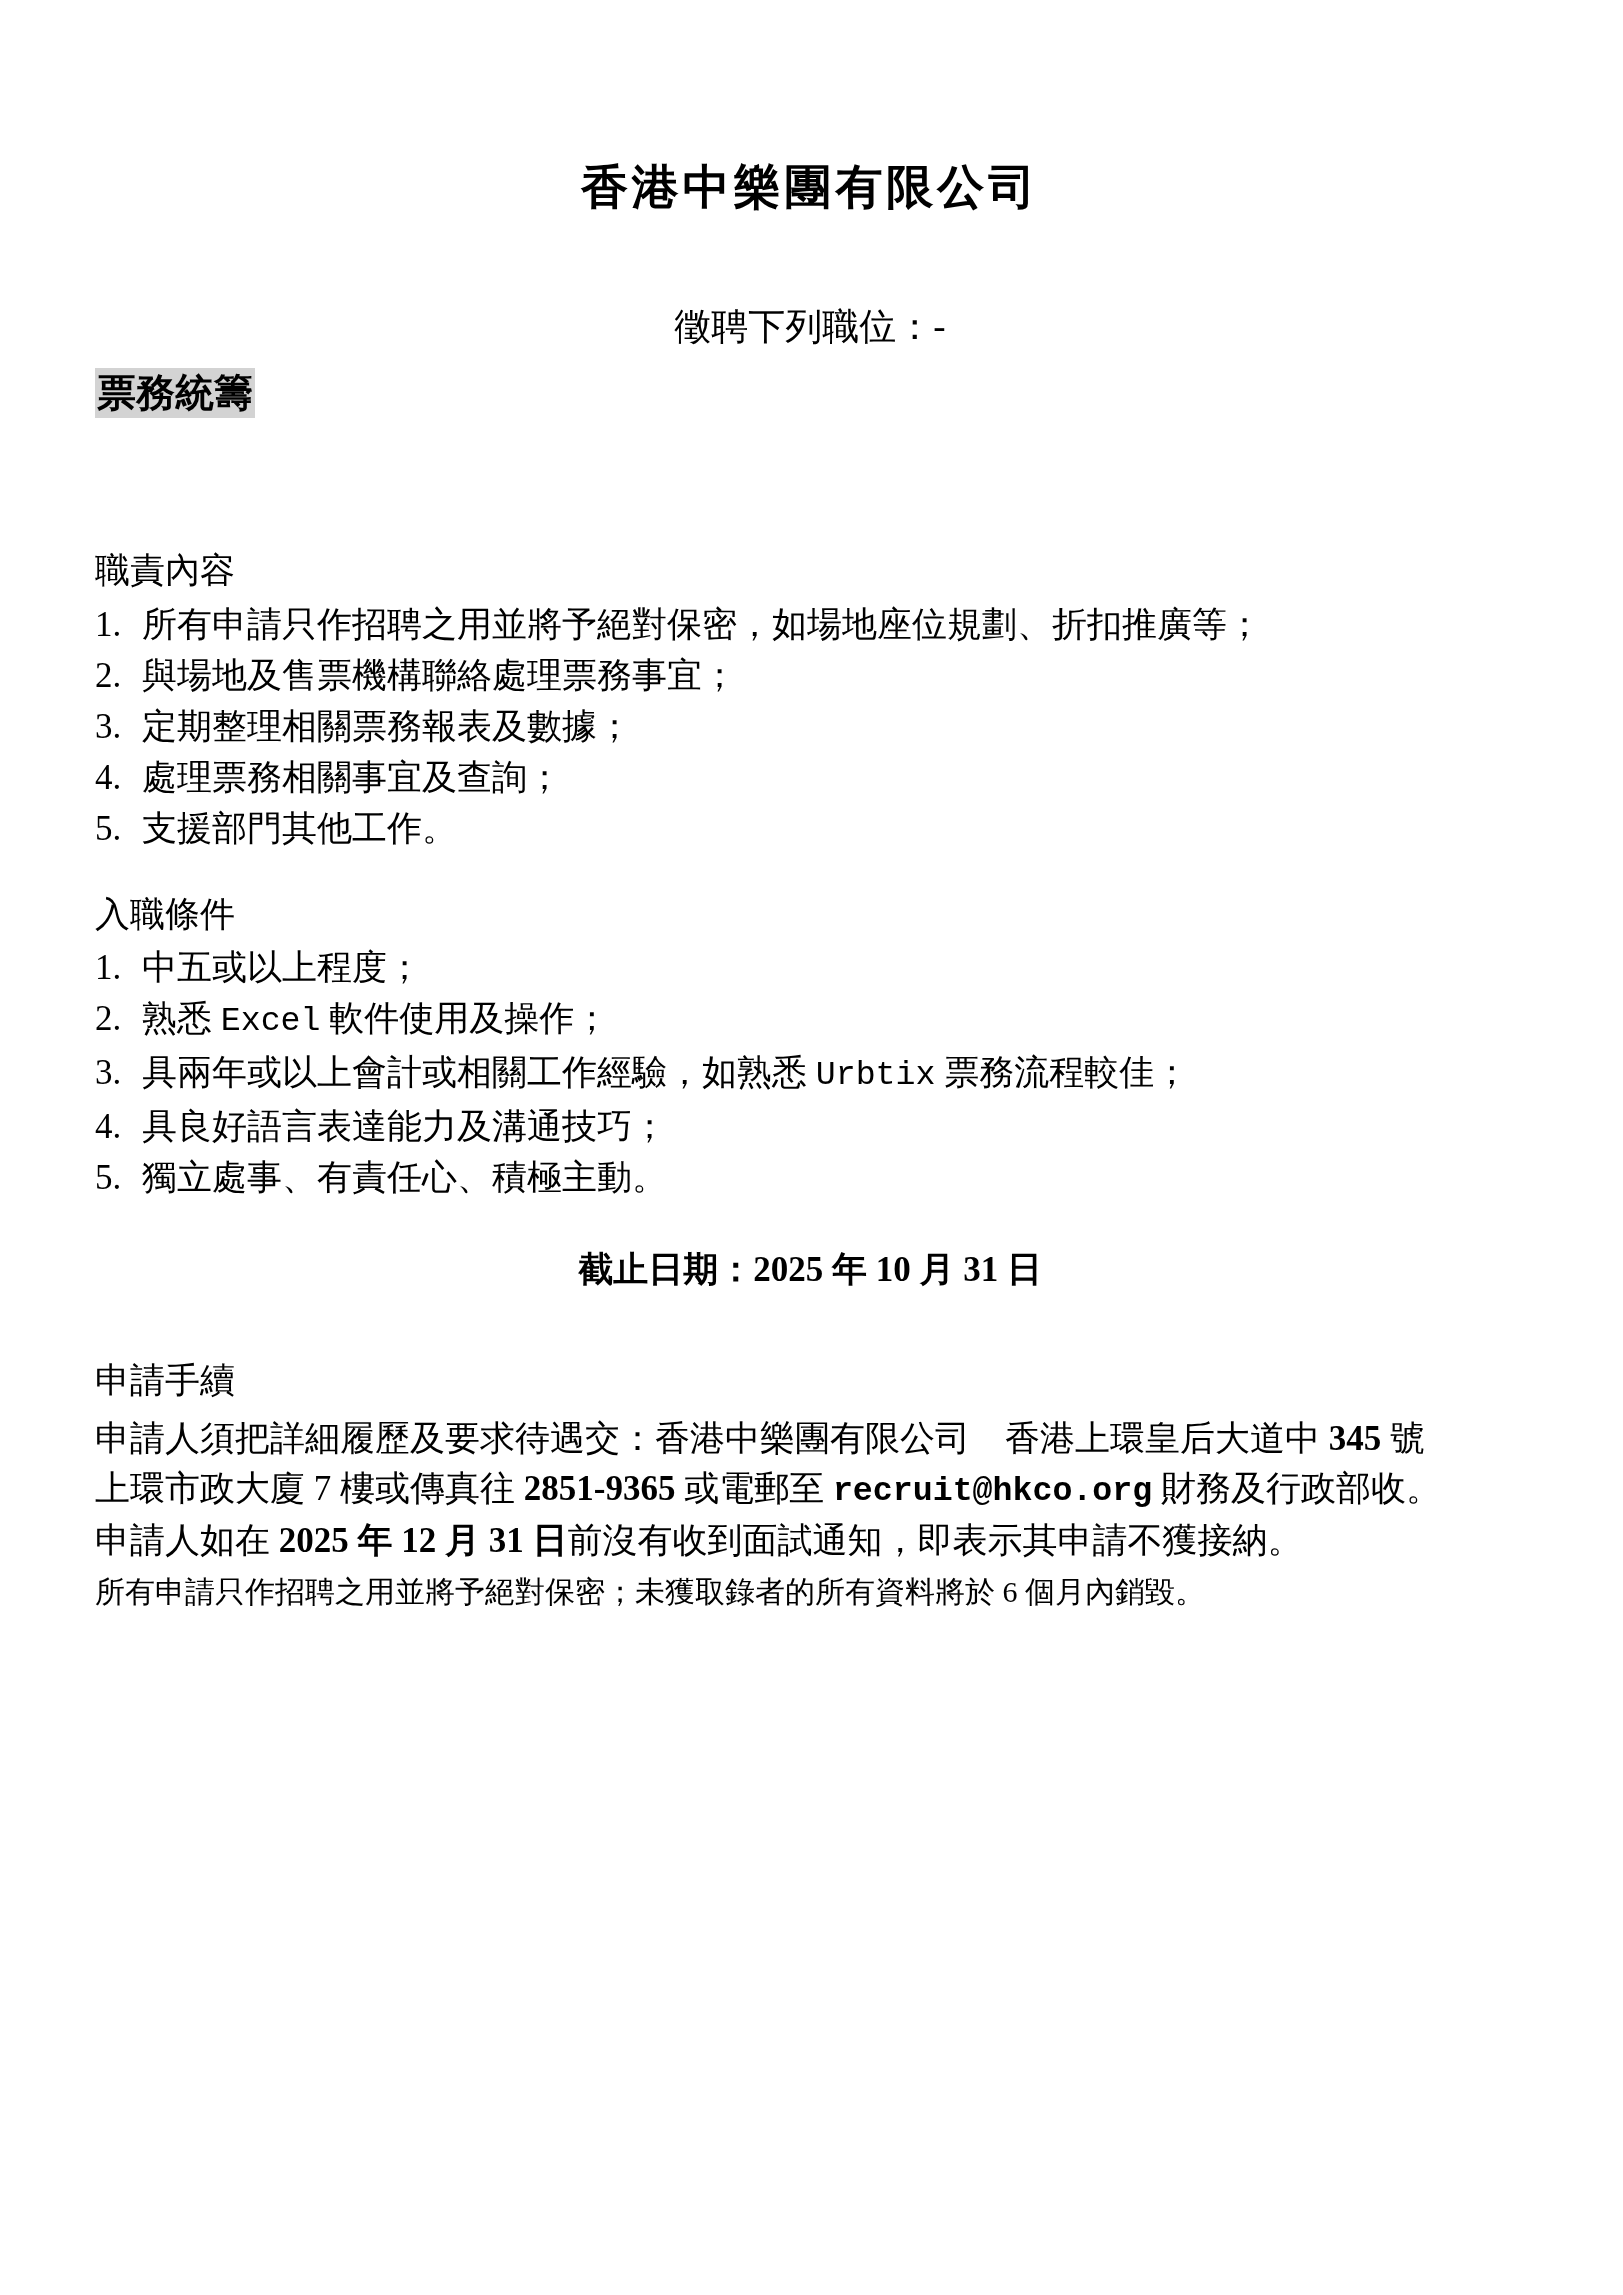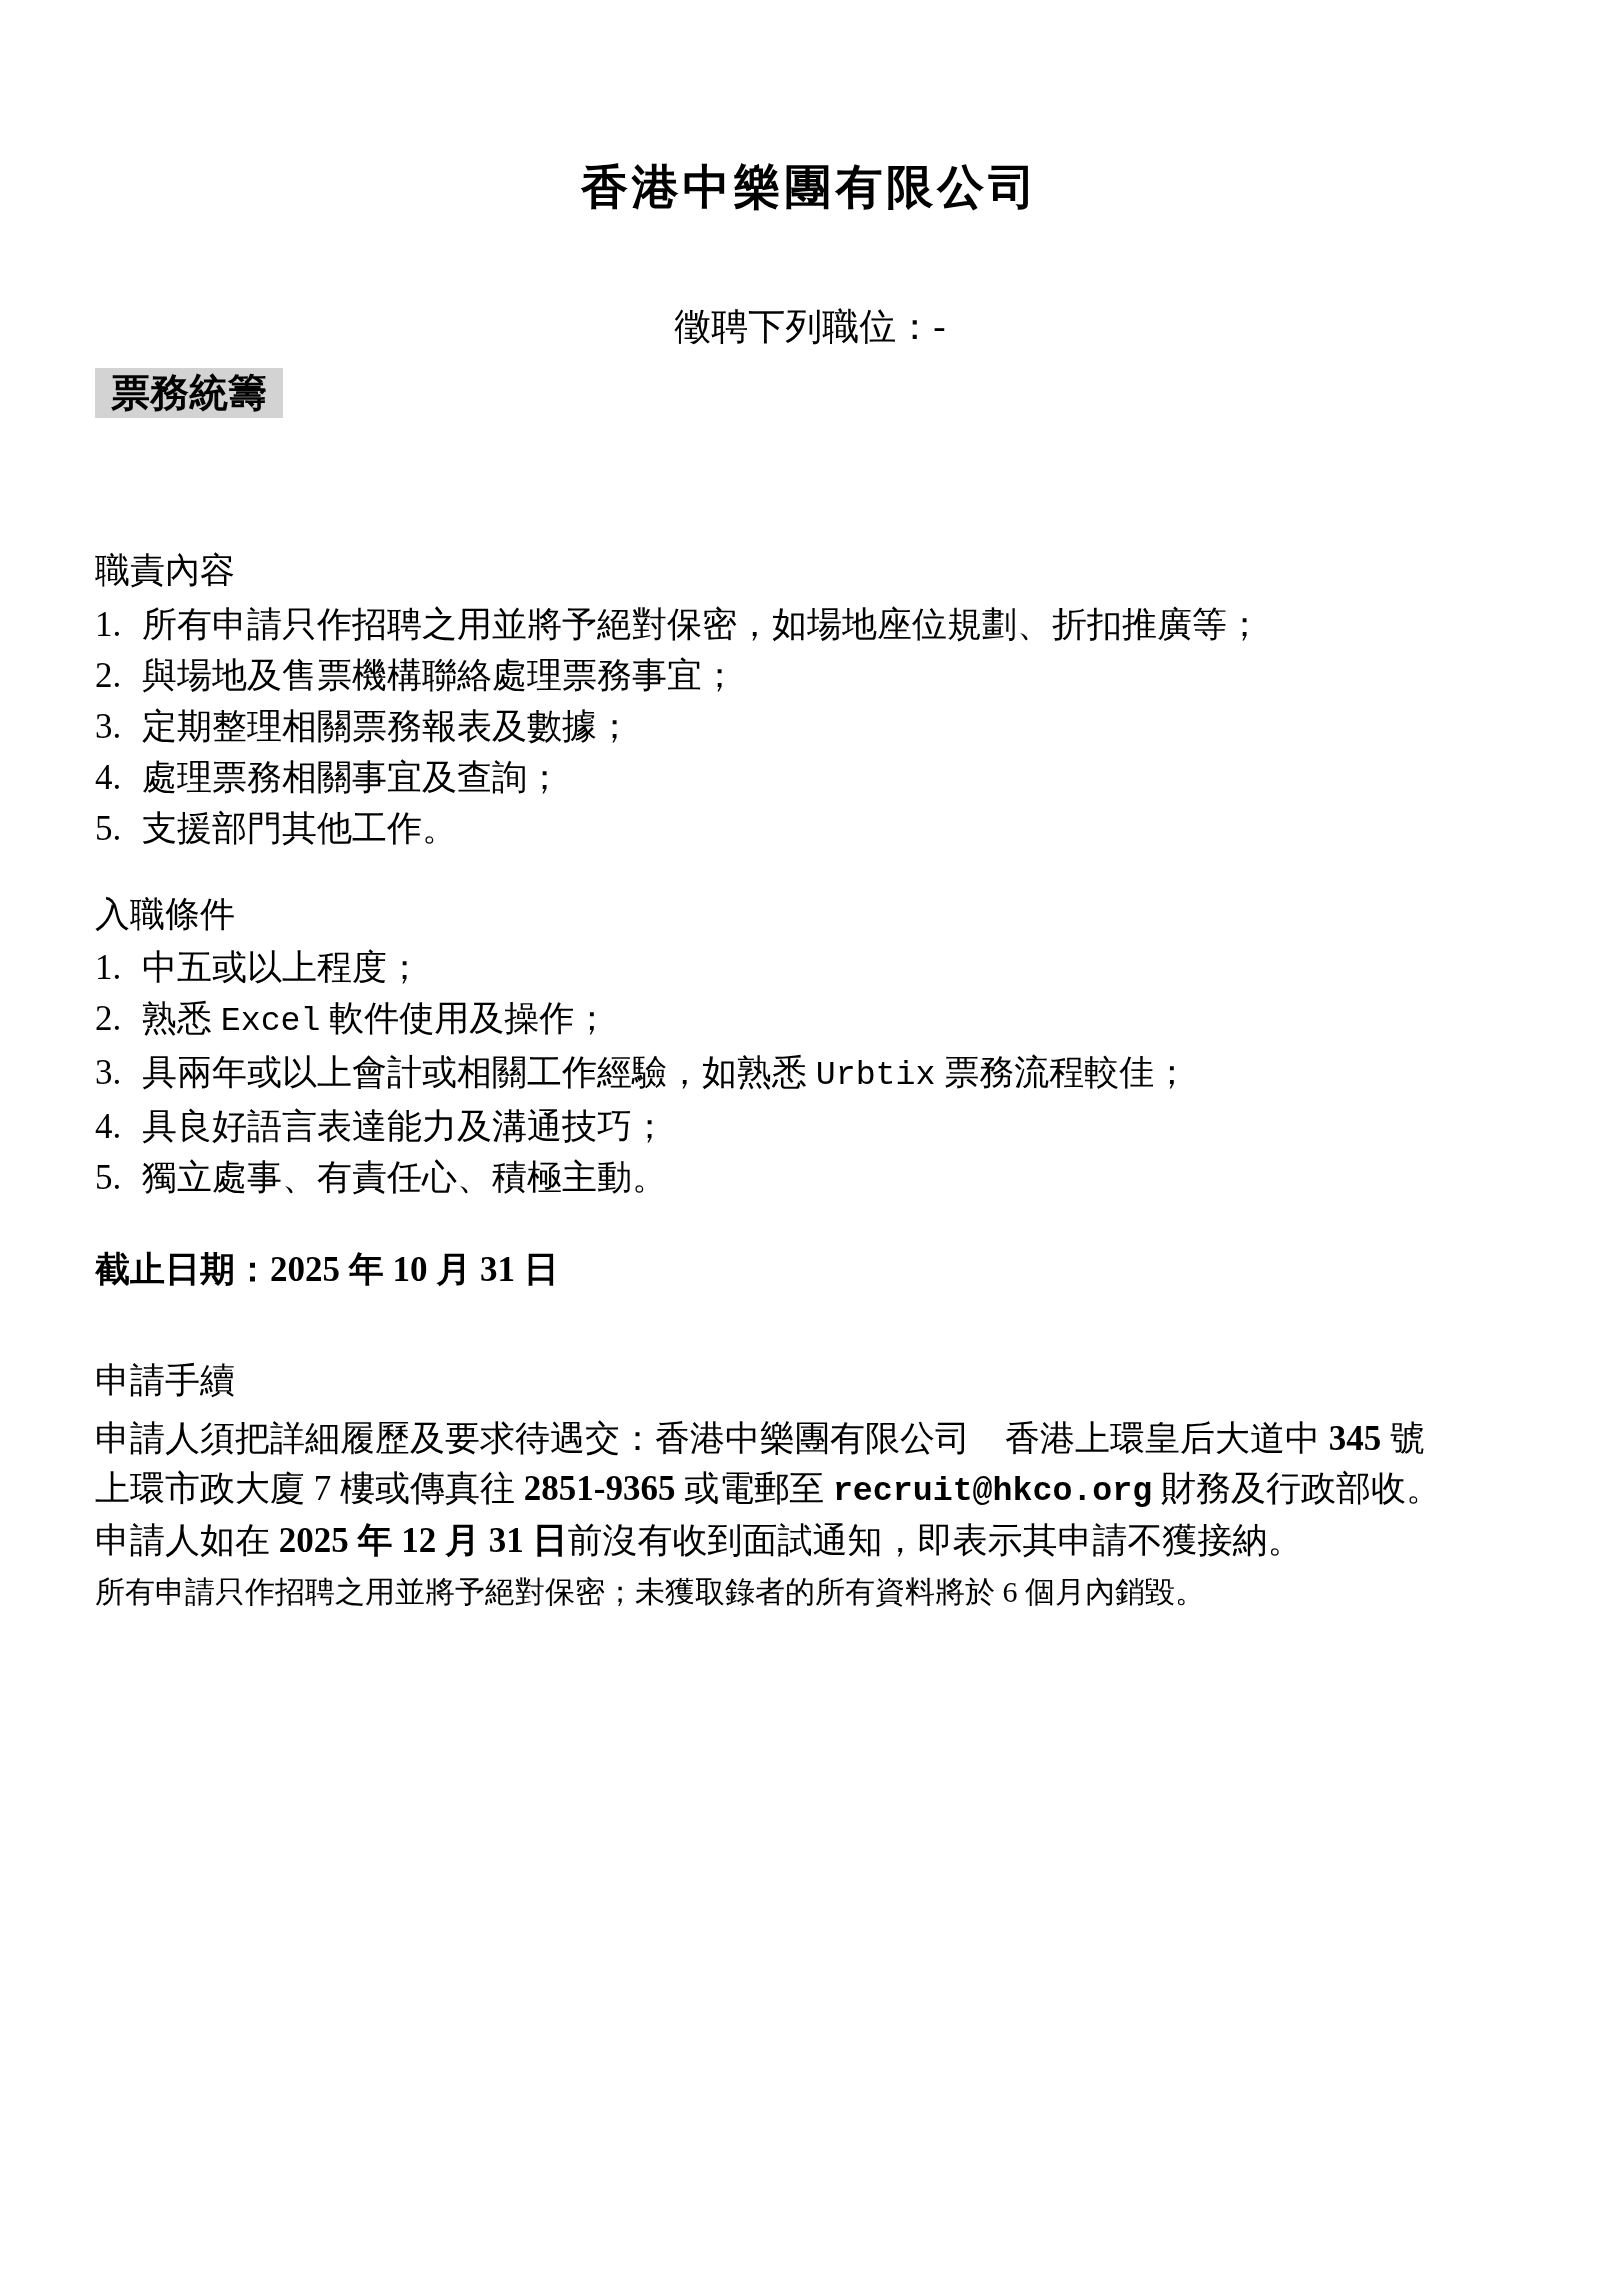--- a/index.html
+++ b/index.html
@@ -38,36 +38,36 @@
     position: absolute; top: 270px; left: 0; right: 0;
     text-align: center; font-size: 37px; margin-top: 32px;
   }
 
   
   .job-title-wrap { height: 51px; }
   .job-title {
     display: inline-block;
     background: #d3d3d3;
     font-size: 39px; font-weight: bold; line-height: 50px;
-    padding: 0 16px;
+    padding: 0 2px;
   }
 
   
   .section-heading { font-size: 35px; font-weight: normal; line-height: 43px; }
   #duties-heading { margin-top: 130px; }
   #req-heading    { margin-top: 39px; }
   #apply-heading  { margin-top: 64px; }
 
   .list { margin-top: 6.5px; }
   .list-row { display: flex; font-size: 35px; line-height: 51px; }
   .list-row .num { width: 47px; flex: none; }
   .list-row .txt { flex: 1; }
 
   .deadline {
-    margin-top: 41px; font-size: 35px; font-weight: bold; line-height: 51px;
+    margin-top: 41px; font-size: 35px; font-weight: bold; line-height: 51px; text-align: center;
   }
 
   .para { margin-top: 12px; }
   .para-line { font-size: 35px; line-height: 50px; }
 
   .note {
     margin-top: 5.2px; font-size: 30px; font-weight: normal; line-height: 41px;
   }
 
   .b { font-weight: bold; }

